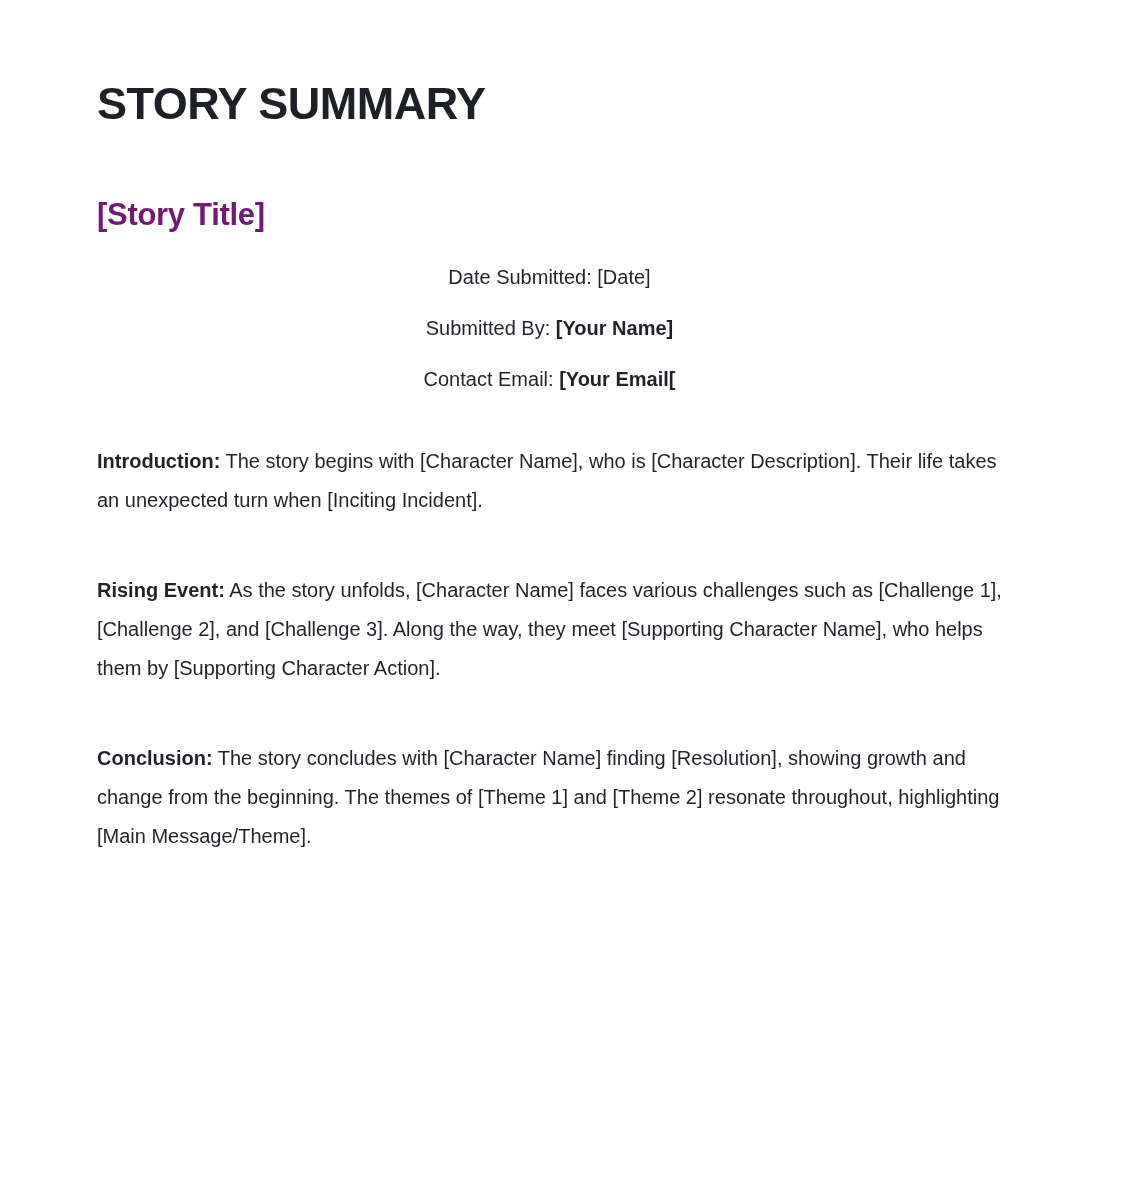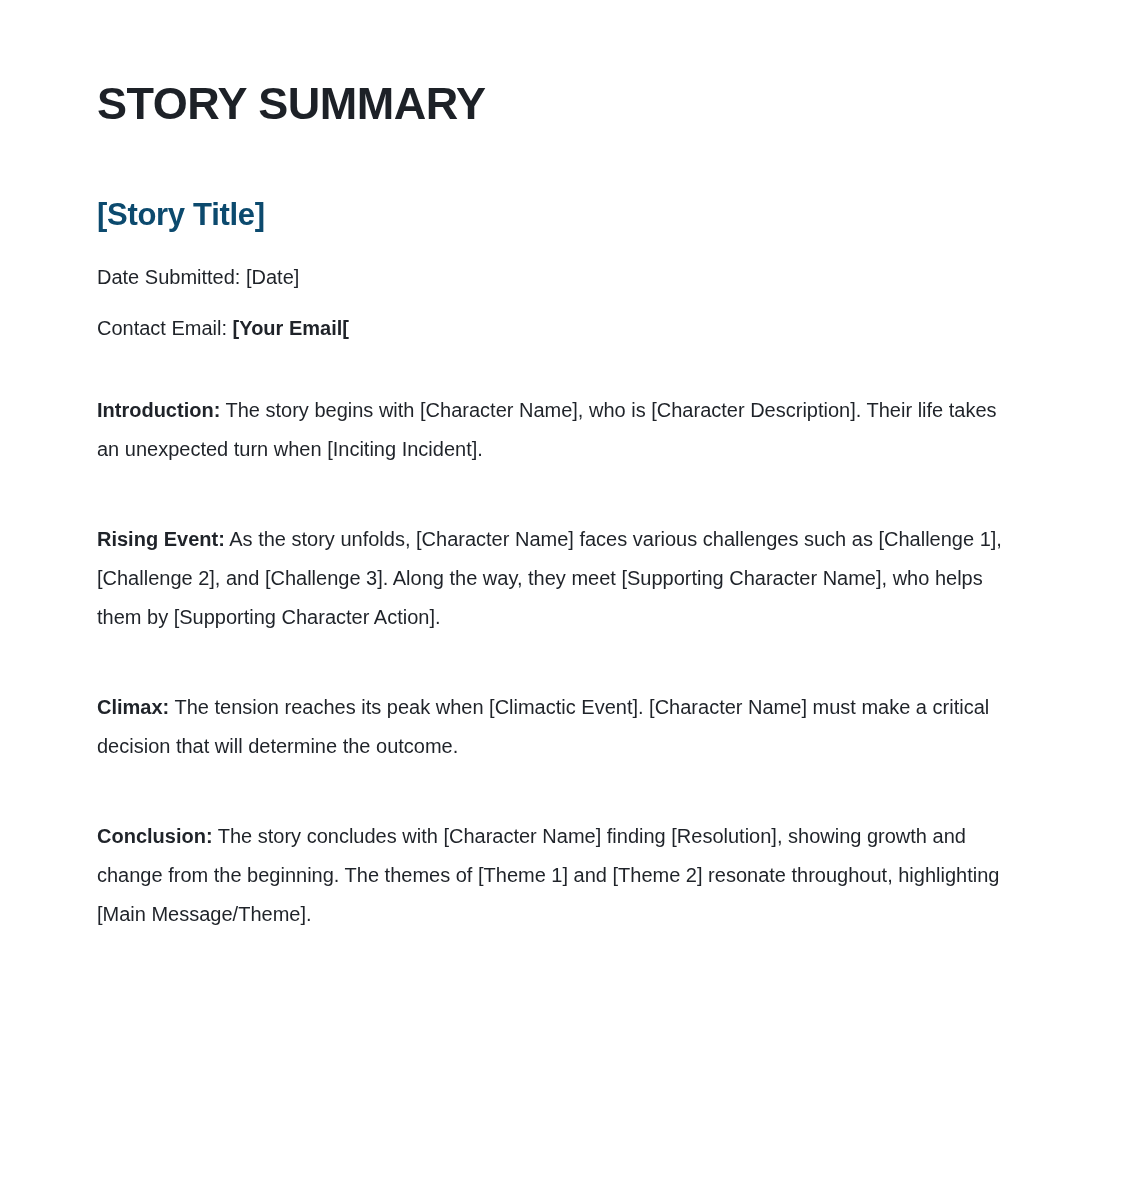--- a/index.html
+++ b/index.html
@@ -27,24 +27,25 @@
     letter-spacing: -0.5px;
     margin: 8px 0 66px 0;
     color: #1d2127;
   }
   h2.story-title {
     font-size: 31px;
     font-weight: 700;
     line-height: 37px;
     letter-spacing: -0.3px;
     margin: 0 0 29px 0;
-    color: #0c4a6e;
+    color: #701a75;
   }
   .meta {
     margin: 16px 0 47px 0;
+    text-align: center;
   }
   .meta-line {
     font-size: 20px;
     line-height: 31px;
     margin: 0 0 20px 0;
   }
   .meta-line .value-bold {
     font-weight: 700;
   }
   .para {
@@ -62,29 +63,29 @@
 <div class="page">
   <div class="content">
 
     <h1 class="doc-title">STORY SUMMARY</h1>
 
     <h2 class="story-title">[Story Title]</h2>
 
     <div class="meta">
       <p class="meta-line"><span>Date Submitted: </span><span class="value-plain">[Date]</span></p>
 
+      <p class="meta-line"><span>Submitted By: </span><span class="value-bold">[Your Name]</span></p>
 
       <p class="meta-line"><span>Contact Email: </span><span class="value-bold">[Your Email[</span></p>
     </div>
 
     <div class="sections">
       <p class="para"><strong class="section-heading">Introduction:</strong><span> The story begins with [Character Name], who is [Character Description]. Their life takes an unexpected turn when [Inciting Incident].</span></p>
 
       <p class="para"><strong class="section-heading">Rising Event:</strong><span> As the story unfolds, [Character Name] faces various challenges such as [Challenge 1], [Challenge 2], and [Challenge 3]. Along the way, they meet [Supporting Character Name], who helps them by [Supporting Character Action].</span></p>
 
-      <p class="para"><strong class="section-heading">Climax:</strong><span> The tension reaches its peak when [Climactic Event]. [Character Name] must make a critical decision that will determine the outcome.</span></p>
 
 
       <p class="para"><strong class="section-heading">Conclusion:</strong><span> The story concludes with [Character Name] finding [Resolution], showing growth and change from the beginning. The themes of [Theme 1] and [Theme 2] resonate throughout, highlighting [Main Message/Theme].</span></p>
     </div>
 
   </div>
 </div>
 
 </body></html>

